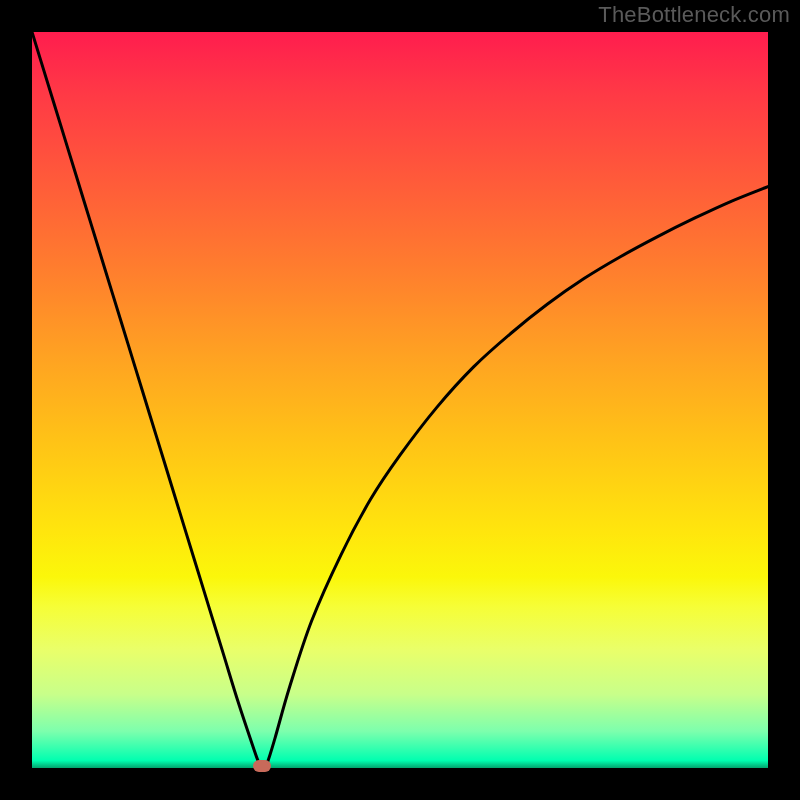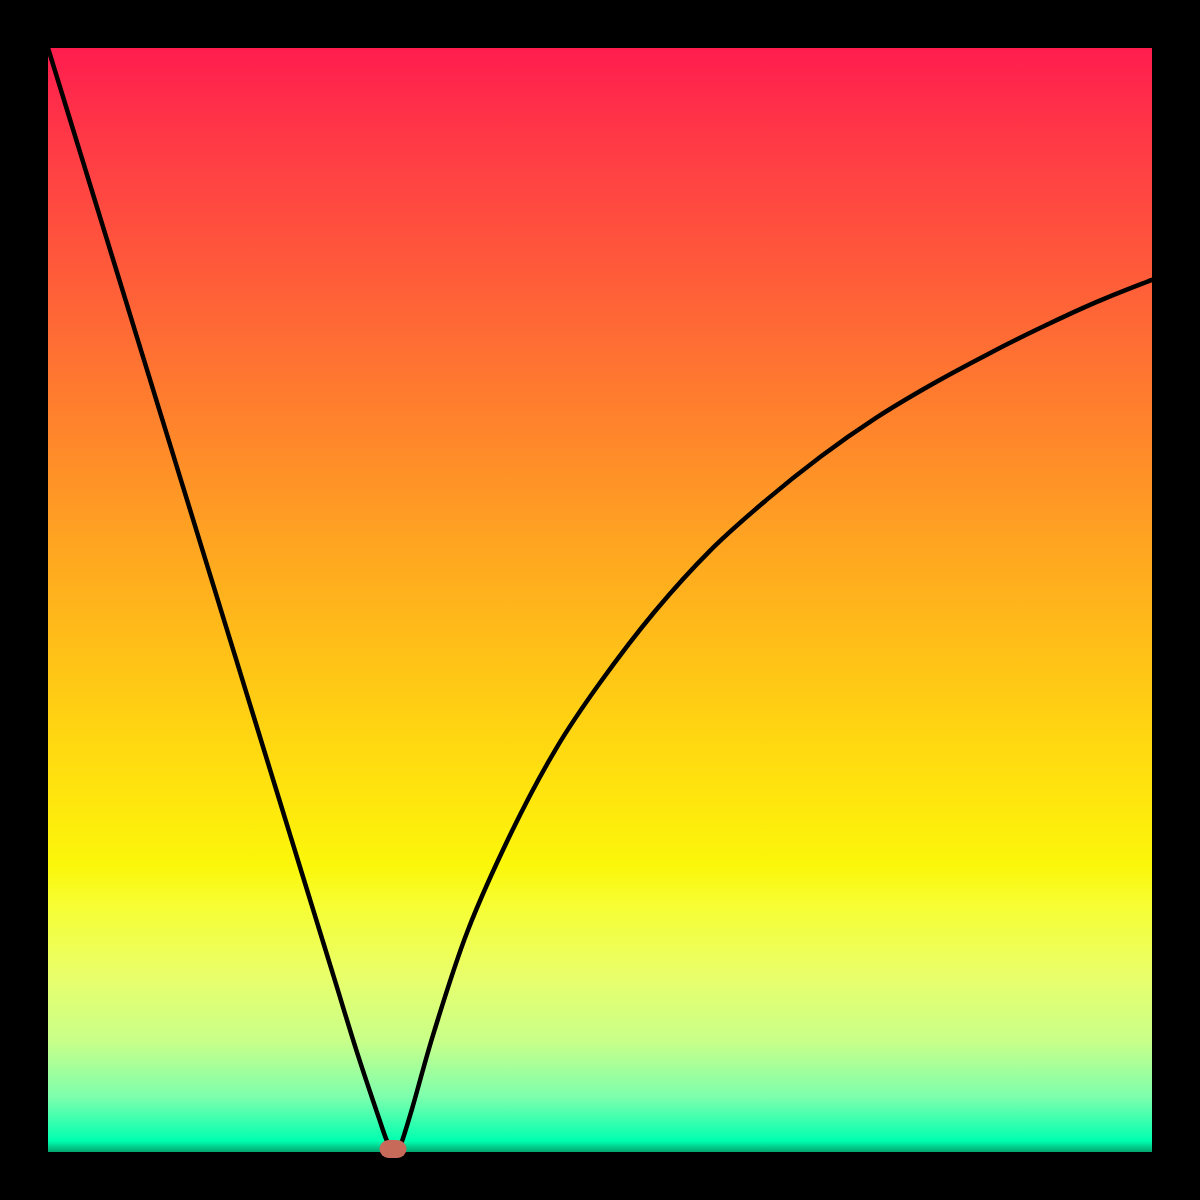--- a/index.html
+++ b/index.html
@@ -63,20 +63,21 @@
     height: 12px;
     border-radius: 6px / 6px;
     background: #c86a5a;
     transform: translate(-50%, -50%);
   }
 </style>
 </head>
 <body>
 
 <div class="frame">
+  <div class="watermark">TheBottleneck.com</div>
 
   <div class="plot-area">
     <svg class="curve-svg" viewBox="0 0 736 736" preserveAspectRatio="none">
       <path id="curve-path" fill="none" stroke="#000" stroke-width="3" stroke-linecap="round" d="M 0.00 0.00 C 2.45 7.97, 9.81 31.89, 14.72 47.84 C 19.63 63.79, 24.53 79.73, 29.44 95.68 C 34.35 111.63, 39.25 127.57, 44.16 143.52 C 49.07 159.47, 53.97 175.41, 58.88 191.36 C 63.79 207.31, 68.69 223.25, 73.60 239.20 C 78.51 255.15, 83.41 271.09, 88.32 287.04 C 93.23 302.99, 98.13 318.93, 103.04 334.88 C 107.95 350.83, 112.85 366.77, 117.76 382.72 C 122.67 398.67, 127.57 414.61, 132.48 430.56 C 137.39 446.51, 142.29 462.45, 147.20 478.40 C 152.11 494.35, 157.01 510.29, 161.92 526.24 C 166.83 542.19, 171.73 558.13, 176.64 574.08 C 181.55 590.03, 186.45 605.97, 191.36 621.92 C 196.27 637.87, 201.17 654.43, 206.08 669.76 C 210.99 685.09, 217.37 703.86, 220.80 713.92 C 224.23 723.98, 224.85 726.68, 226.69 730.11 C 228.53 733.55, 230.37 734.53, 231.84 734.53 C 233.31 734.53, 233.68 734.77, 235.52 730.11 C 237.36 725.45, 239.20 719.07, 242.88 706.56 C 246.56 694.05, 251.47 674.67, 257.60 655.04 C 263.73 635.41, 271.09 610.88, 279.68 588.80 C 288.27 566.72, 299.31 542.80, 309.12 522.56 C 318.93 502.32, 328.75 483.92, 338.56 467.36 C 348.37 450.80, 356.96 438.53, 368.00 423.20 C 379.04 407.87, 392.53 390.08, 404.80 375.36 C 417.07 360.64, 429.33 347.15, 441.60 334.88 C 453.87 322.61, 466.13 312.19, 478.40 301.76 C 490.67 291.33, 502.93 281.52, 515.20 272.32 C 527.47 263.12, 539.73 254.53, 552.00 246.56 C 564.27 238.59, 576.53 231.47, 588.80 224.48 C 601.07 217.49, 613.33 210.99, 625.60 204.61 C 637.87 198.23, 650.13 192.10, 662.40 186.21 C 674.67 180.32, 686.93 174.55, 699.20 169.28 C 711.47 164.01, 729.87 157.01, 736.00 154.56"></path>
     </svg>
     <div class="marker" id="min-marker" style="left: 229.632px; top: 733.792px;"></div>
   </div>
 </div>
 
 </body></html>

